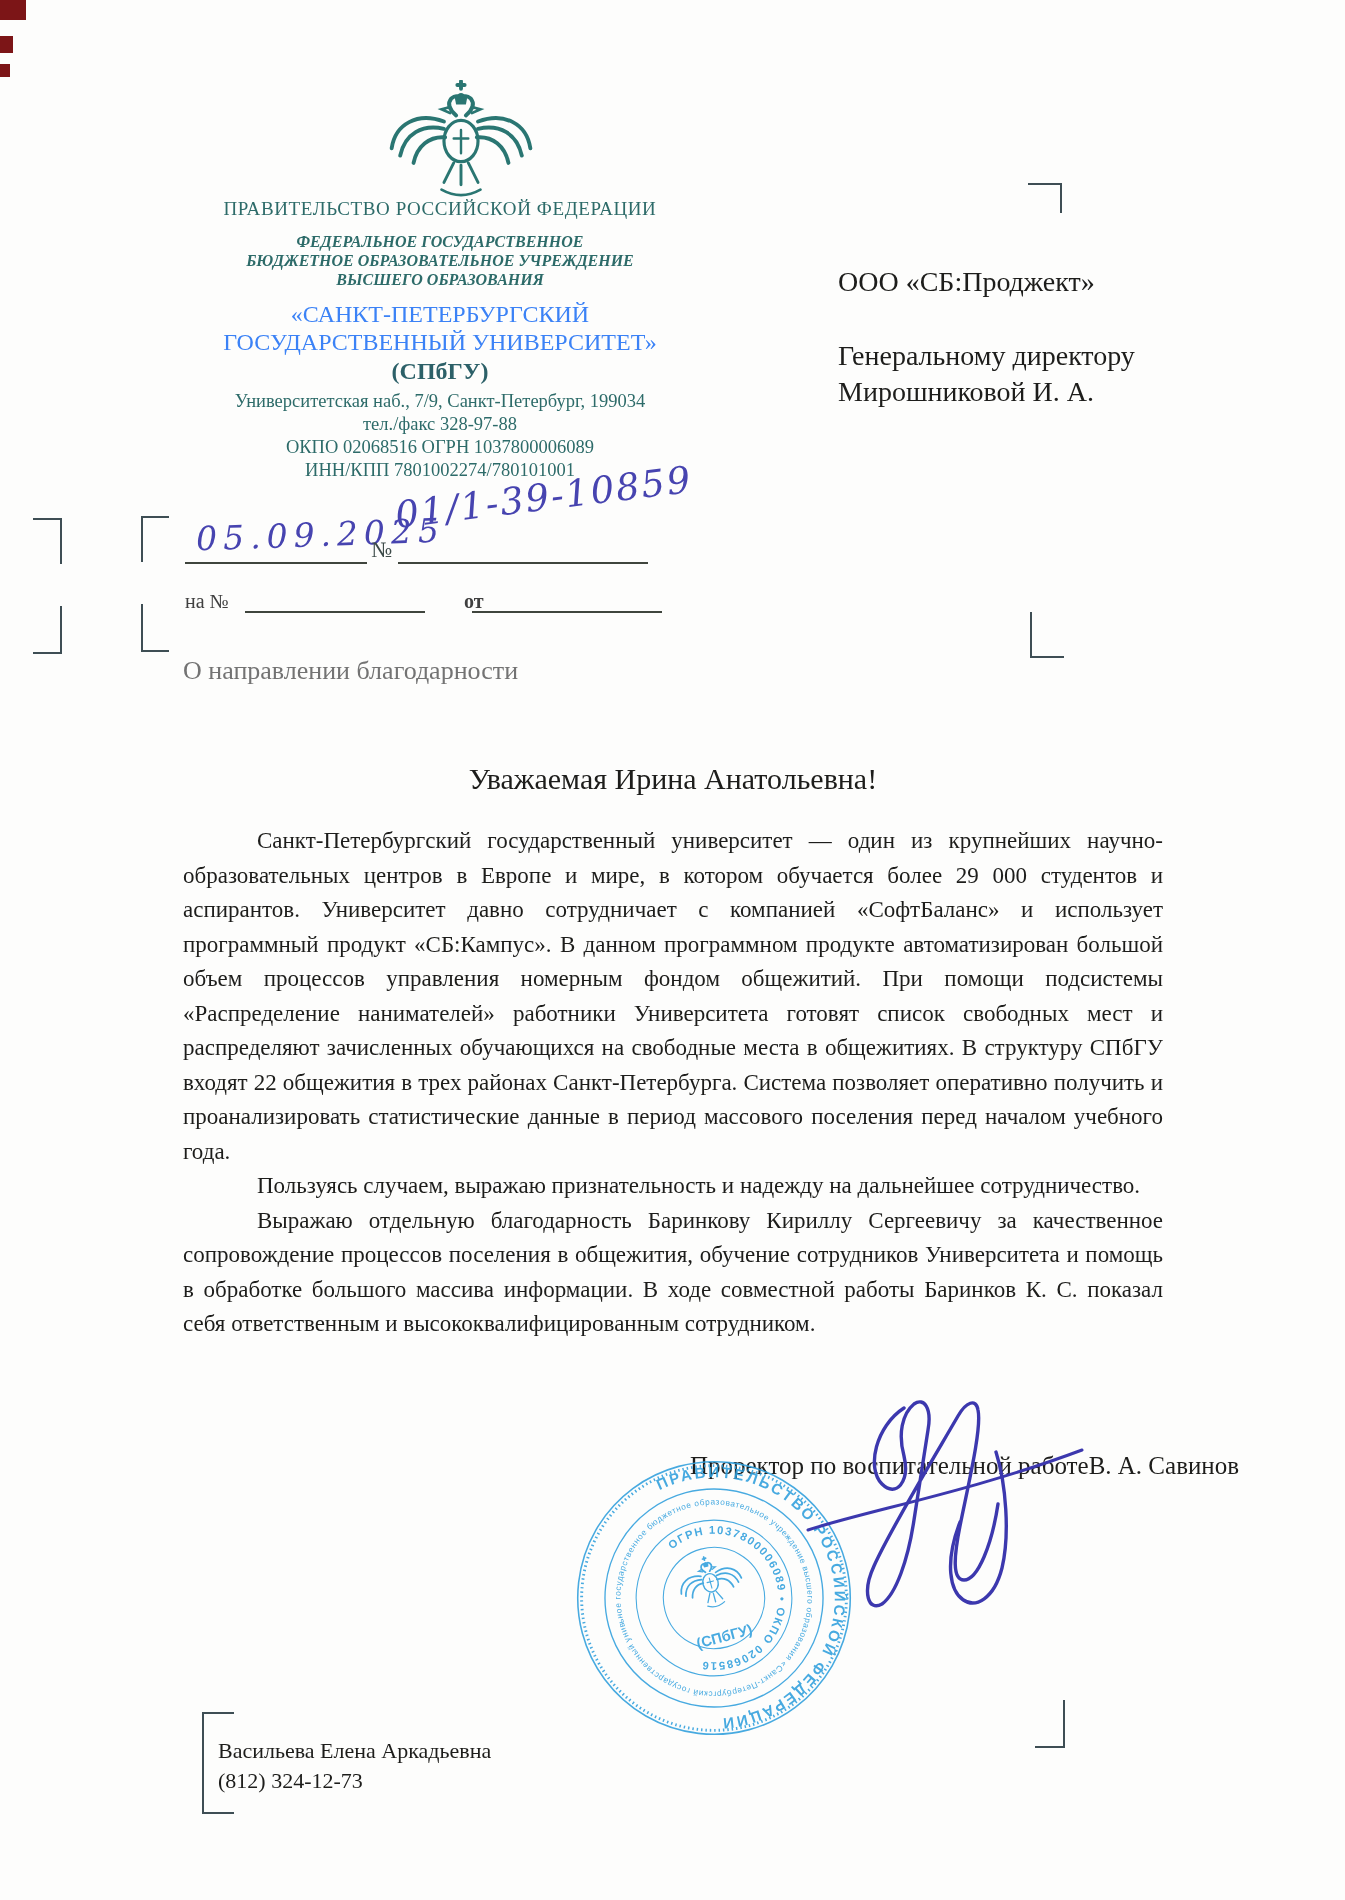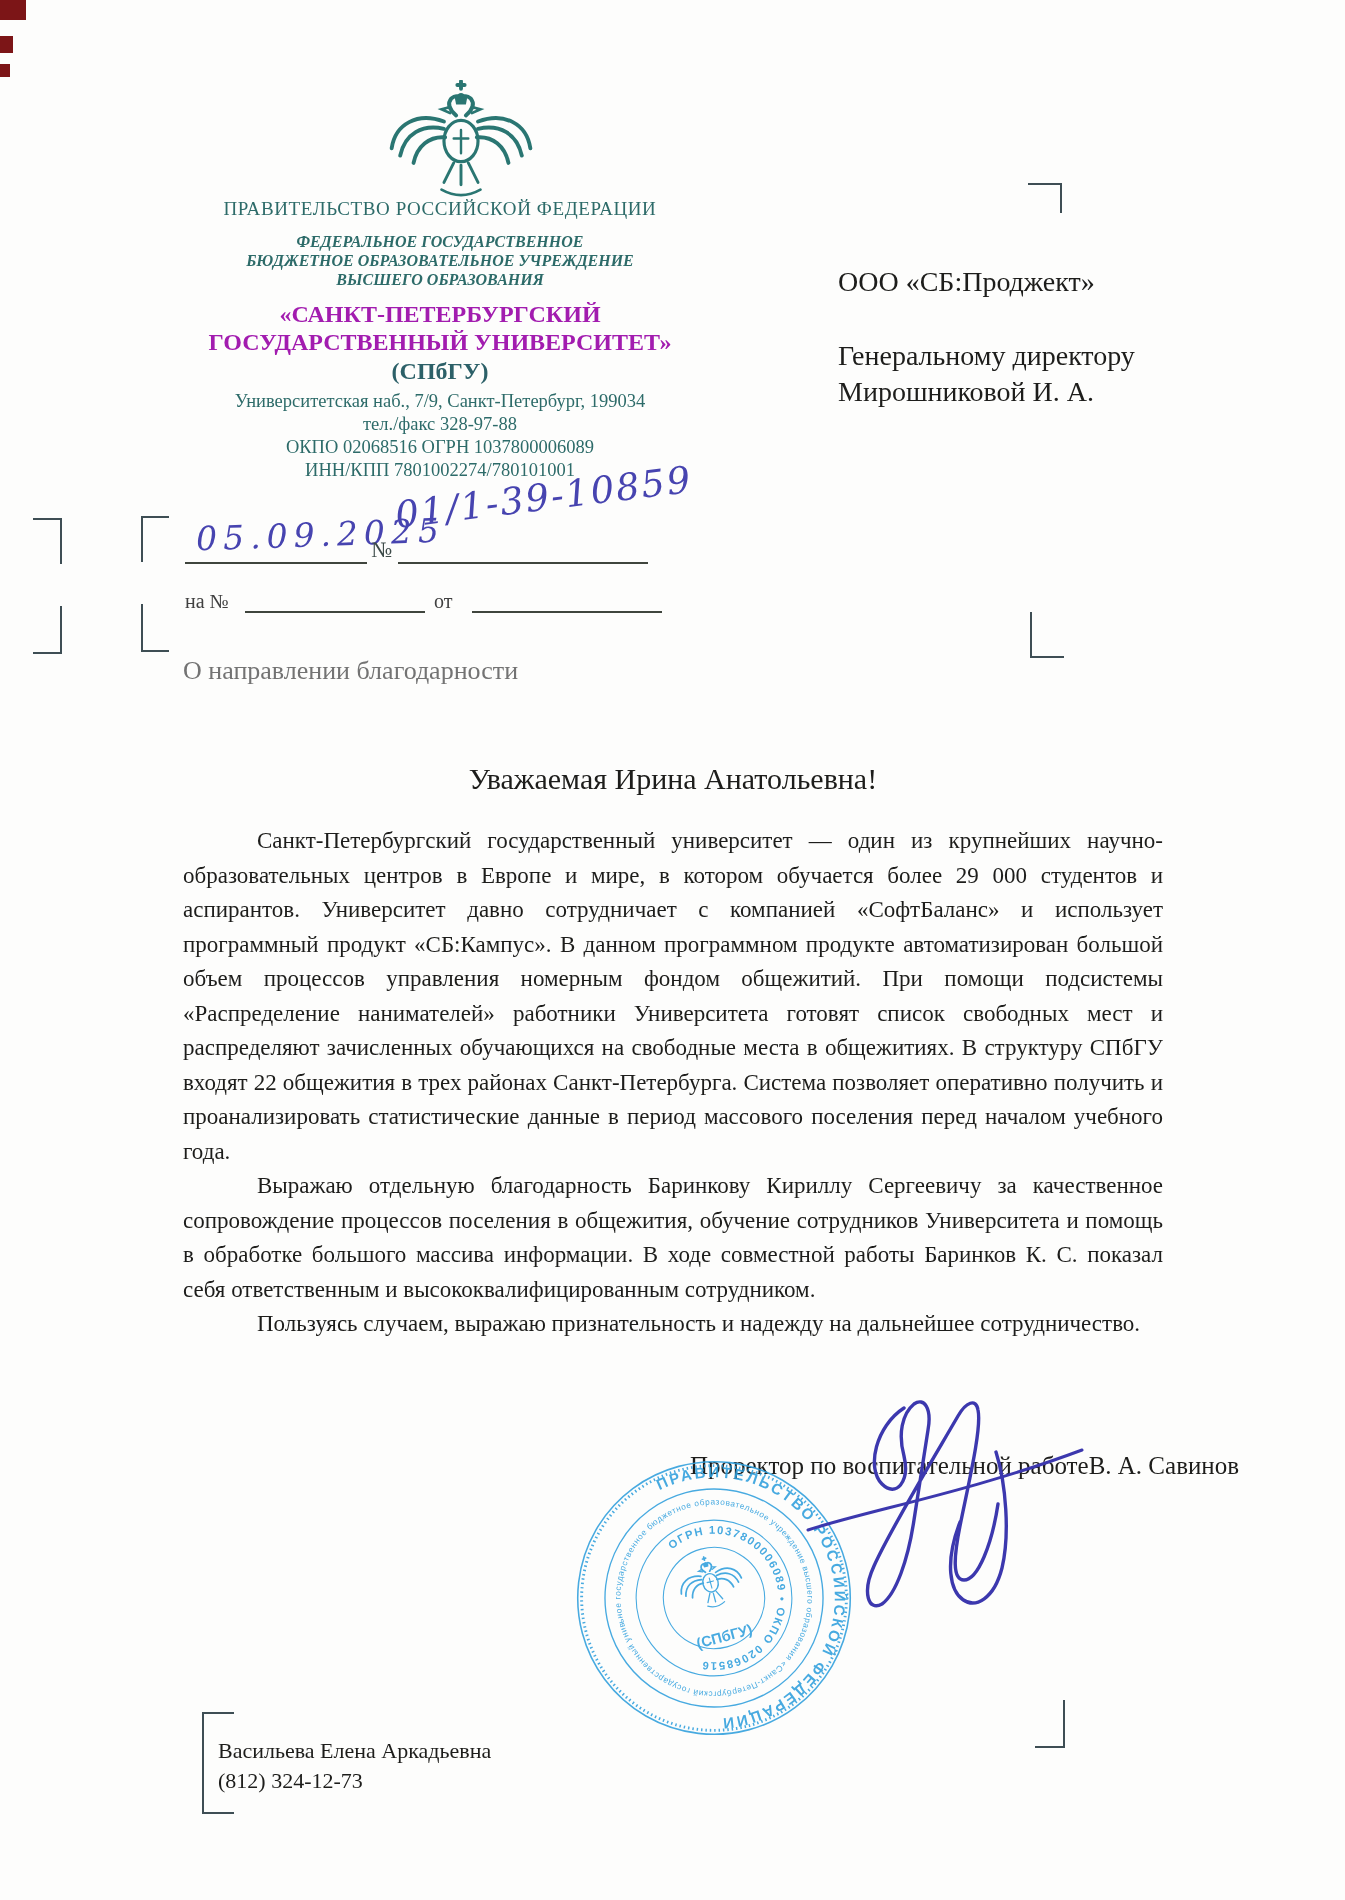--- a/index.html
+++ b/index.html
@@ -7,21 +7,21 @@
         font-family:"Liberation Serif", serif;color:#1d1d1b;overflow:hidden;}
   .abs{position:absolute;}
 
   
   .art-red{position:absolute;background:#7c1517;}
 
   
   .head-col{left:185px;top:198px;width:510px;text-align:center;color:#2d6b69;}
   .gov{font-size:19px;letter-spacing:0.6px;margin-bottom:12px;}
   .orgtype{font-size:16px;font-weight:bold;line-height:19px;font-style:italic;}
-  .orgname{font-size:24px;font-weight:bold;line-height:28px;color:#a21caf;margin-top:11px;}
+  .orgname{font-size:24px;font-weight:normal;line-height:28px;color:#3b82f6;margin-top:11px;}
   .abbr{font-size:24px;font-weight:bold;color:#2c6068;margin-top:2px;}
   .addr{font-size:18.5px;line-height:23px;margin-top:5px;}
 
   
   .hw{font-family:"DejaVu Serif", serif;font-style:italic;color:#4744b0;}
   .hw-date{left:196px;top:515px;font-size:33px;letter-spacing:6px;transform:rotate(-2deg);}
   .hw-num{left:398px;top:494px;font-size:37px;letter-spacing:2px;transform:rotate(-7deg);transform-origin:left bottom;}
   .num-sign{left:371px;top:537px;font-size:22px;color:#3c4a48;}
   .uline{position:absolute;height:2px;background:#3f453d;}
   .reply-label{font-size:20px;color:#404040;}
@@ -99,38 +99,38 @@
   </div>
 
   <div class="abs hw hw-date">05.09.2025</div>
   <div class="uline" style="left:185px;top:562px;width:182px;"></div>
   <div class="abs num-sign">№</div>
   <div class="abs hw hw-num">01/1-39-10859</div>
   <div class="uline" style="left:398px;top:562px;width:250px;"></div>
 
   <div class="abs reply-label" style="left:185px;top:590px;">на №</div>
   <div class="uline" style="left:245px;top:611px;width:180px;height:1.5px;"></div>
-  <div class="abs reply-label" style="left:434px;top:590px;">от</div>
+  <div class="abs reply-label" style="left:464px;top:590px;font-weight:bold;">от</div>
   <div class="uline" style="left:472px;top:611px;width:190px;height:1.5px;"></div>
 
   <div class="mark" style="left:1028px;top:183px;width:32px;height:28px;border-top-width:2px;border-right-width:2px;"></div>
   <div class="mark" style="left:33px;top:518px;width:27px;height:44px;border-top-width:2px;border-right-width:2px;"></div>
   <div class="mark" style="left:141px;top:516px;width:26px;height:44px;border-top-width:2px;border-left-width:2px;"></div>
   <div class="mark" style="left:33px;top:606px;width:27px;height:46px;border-bottom-width:2px;border-right-width:2px;"></div>
   <div class="mark" style="left:141px;top:604px;width:26px;height:46px;border-bottom-width:2px;border-left-width:2px;"></div>
   <div class="mark" style="left:1030px;top:612px;width:32px;height:44px;border-bottom-width:2px;border-left-width:2px;"></div>
   <div class="mark" style="left:1035px;top:1700px;width:28px;height:46px;border-bottom-width:2px;border-right-width:2px;"></div>
 
   <div class="abs subject">О направлении благодарности</div>
   <div class="abs salutation">Уважаемая Ирина Анатольевна!</div>
 
   <div class="abs body-text">
     <p>Санкт-Петербургский государственный университет — один из крупнейших научно-образовательных центров в Европе и мире, в котором обучается более 29 000 студентов и аспирантов. Университет давно сотрудничает с компанией «СофтБаланс» и использует программный продукт «СБ:Кампус». В данном программном продукте автоматизирован большой объем процессов управления номерным фондом общежитий. При помощи подсистемы «Распределение нанимателей» работники Университета готовят список свободных мест и распределяют зачисленных обучающихся на свободные места в общежитиях. В структуру СПбГУ входят 22 общежития в трех районах Санкт-Петербурга. Система позволяет оперативно получить и проанализировать статистические данные в период массового поселения перед началом учебного года.</p>
+    <p>Пользуясь случаем, выражаю признательность и надежду на дальнейшее сотрудничество.</p>
     <p>Выражаю отдельную благодарность Баринкову Кириллу Сергеевичу за качественное сопровождение процессов поселения в общежития, обучение сотрудников Университета и помощь в обработке большого массива информации. В ходе совместной работы Баринков К. С. показал себя ответственным и высококвалифицированным сотрудником.</p>
-    <p>Пользуясь случаем, выражаю признательность и надежду на дальнейшее сотрудничество.</p>
   </div>
 
   <div class="abs sign-row">
     <span>Проректор по воспитательной работе</span>
     <span>В. А. Савинов</span>
   </div>
 
   <svg class="abs stamp-wrap" viewBox="0 0 300 300">
     <g transform="translate(150,150) rotate(-15)" fill="none" stroke="#2f9fdd" style="color:#2f9fdd;">
       <circle r="140" stroke-width="1.6"></circle>

